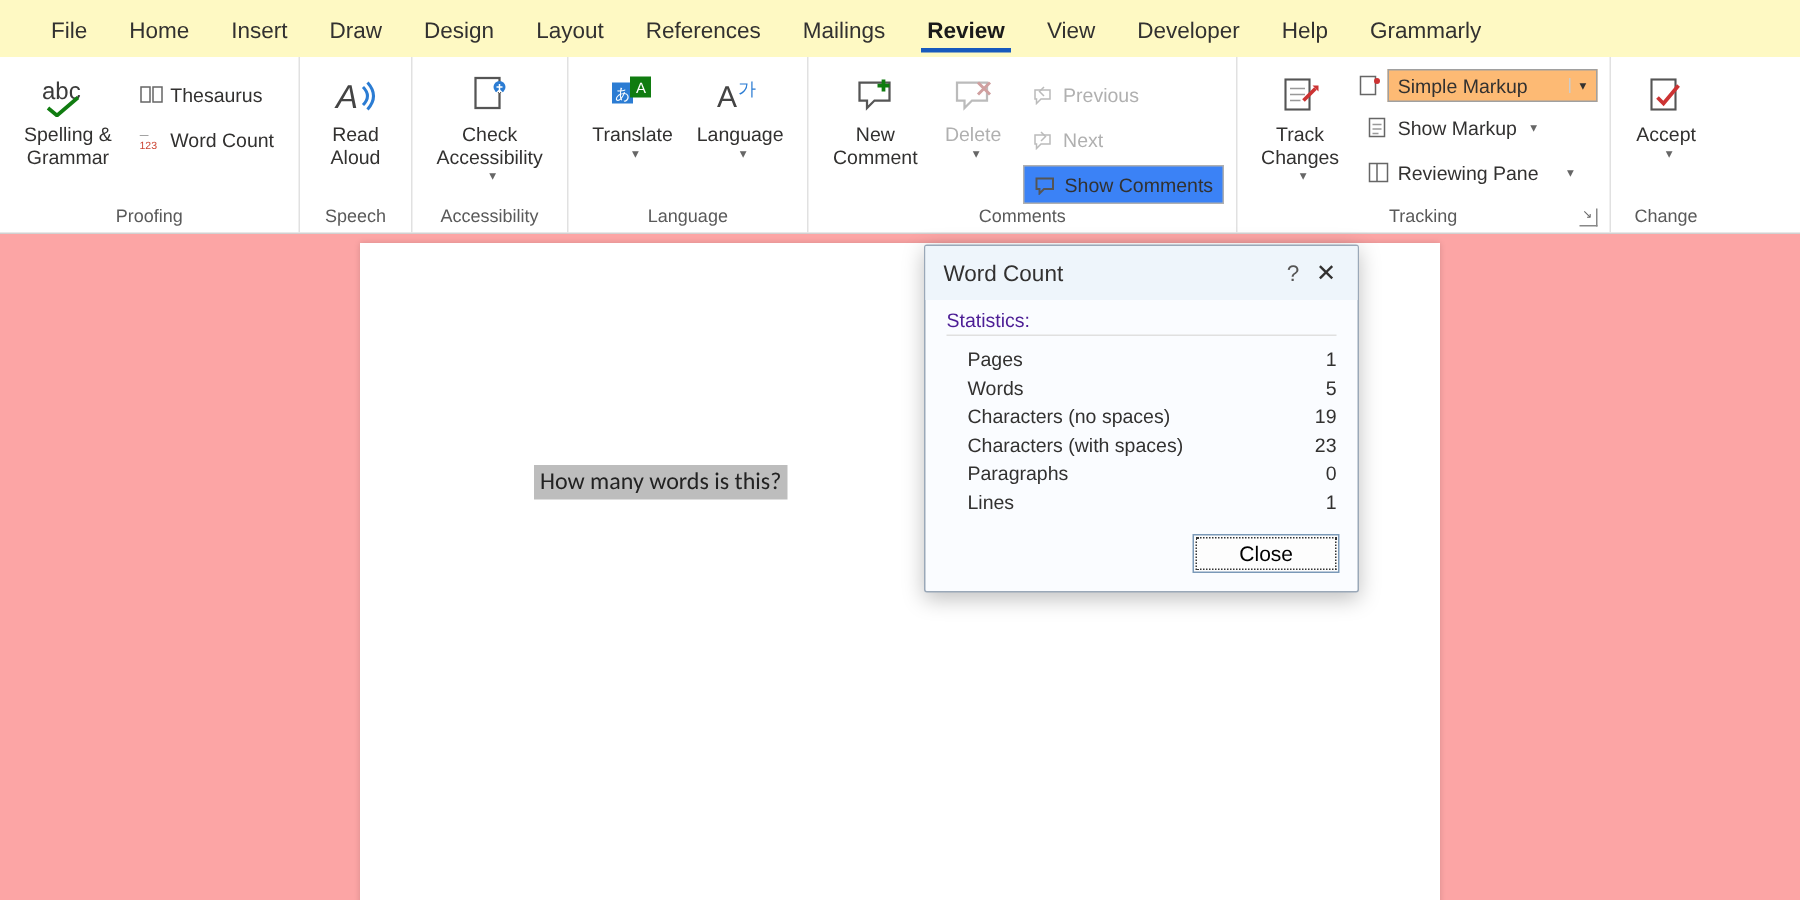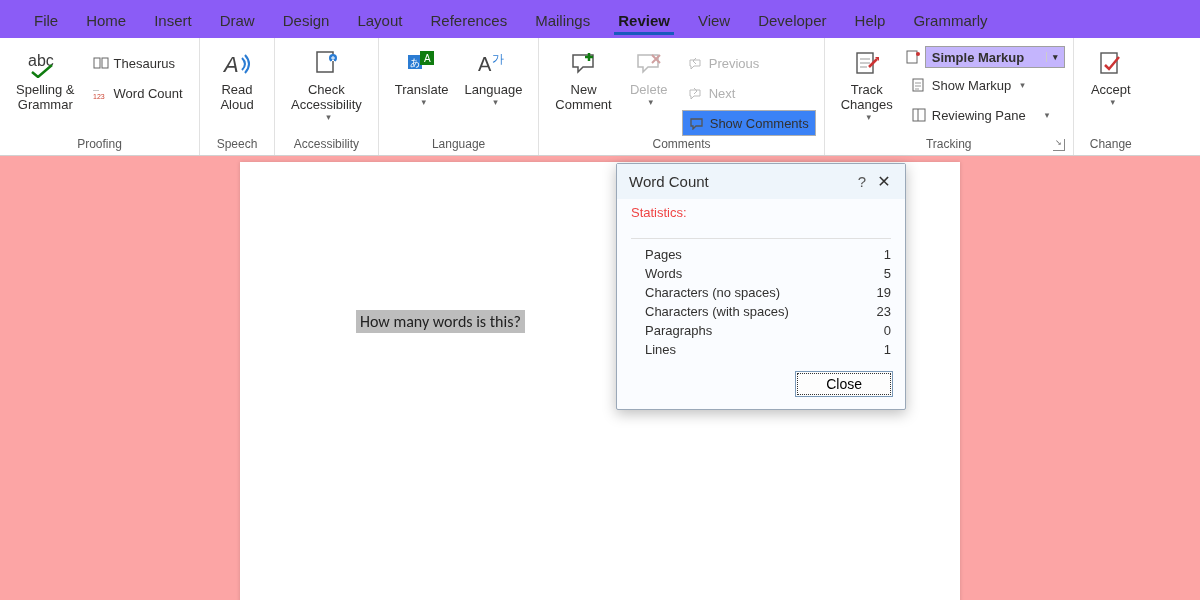--- a/index.html
+++ b/index.html
@@ -9,21 +9,21 @@
     color: #323130;
     background: #e5e5e5;
     width: 1200px;
     height: 600px;
     overflow: hidden;
     position: relative;
   }
   
   .tabstrip {
     height: 38px;
-    background: #8b5cf6;
+    background: #fef9c3;
     display: flex;
     align-items: center;
     padding-left: 20px;
     gap: 0;
     border-bottom: 0;
   }
   .tab {
     padding: 8px 14px 6px 14px;
     font-size: 15px;
     color: #323130;
@@ -80,25 +80,24 @@
   .side-stack { display:flex; flex-direction:column; gap:4px; padding-top:8px; padding-left:4px;}
   .small-btn {
     display:flex; align-items:center; gap:5px;
     font-size:13px; padding:3px 6px; cursor:pointer;
     height: 26px;
   }
   .small-btn.pressed { background:#3b82f6; border:1px solid #b0b0b0; }
   .caret { font-size:9px; margin-left:4px; color:#666; }
   .mini-icon { width:16px; height:16px; display:flex; align-items:center; justify-content:center;}
   .select-box {
-    border:1px solid #a0a0a0; background:#c4b5fd;
+    border:1px solid #a0a0a0; background:#fdba74;
     font-size:13px; height:22px;
     display:flex; align-items:center;
     width:140px;
-    font-weight:bold;
   }
   .select-box .val{ flex:1; padding:0 6px;}
   .select-box .arr{ width:18px; text-align:center; border-left:1px solid #ccc; font-size:9px;}
 
   
   .doc-area {
     position: absolute;
     top: 156px; left: 0; right: 0; bottom: 0;
     background: #fca5a5;
     display:flex; justify-content:center;
@@ -132,21 +131,21 @@
   }
   .dlg-title {
     display:flex; align-items:center;
     padding:8px 10px 8px 12px;
     background:#eef5fb;
   }
   .dlg-title .ttl { flex:1; font-size:15px; }
   .dlg-title .help { width:22px; text-align:center; color:#555; cursor:pointer; font-size:15px;}
   .dlg-title .x { width:22px; text-align:center; cursor:pointer; font-size:16px;}
   .dlg-body { padding:6px 14px 12px 14px; }
-  .stat-hdr { font-size:13px; color:#ef4444; padding-bottom:18px; border-bottom:1px solid #e0e0e0; margin-bottom:6px;}
+  .stat-hdr { font-size:13px; color:#4c1d95; padding-bottom:2px; border-bottom:1px solid #e0e0e0; margin-bottom:6px;}
   .stat-row { display:flex; padding:2px 0 2px 14px; font-size:13px;}
   .stat-row .k{ flex:1; }
   .stat-row .v{ min-width:24px; text-align:right;}
   .chk-row { display:flex; align-items:center; gap:8px; padding:10px 0 10px 0;}
   .chk {
     width:16px; height:16px; border-radius:3px;
     background:#185abd; display:flex; align-items:center; justify-content:center;
   }
   .chk svg{ width:10px; height:10px; }
   .dlg-foot { display:flex; justify-content:flex-end; padding:0 12px 12px 12px;}

